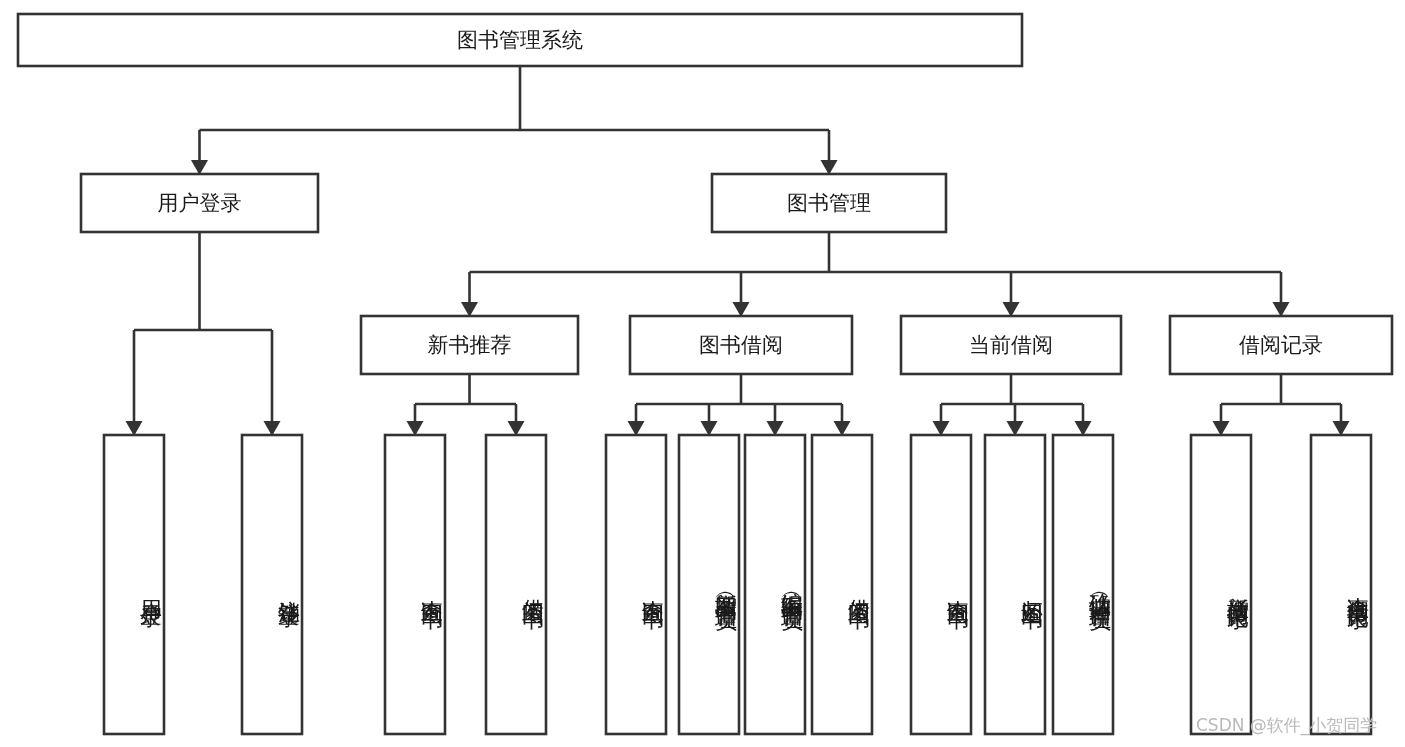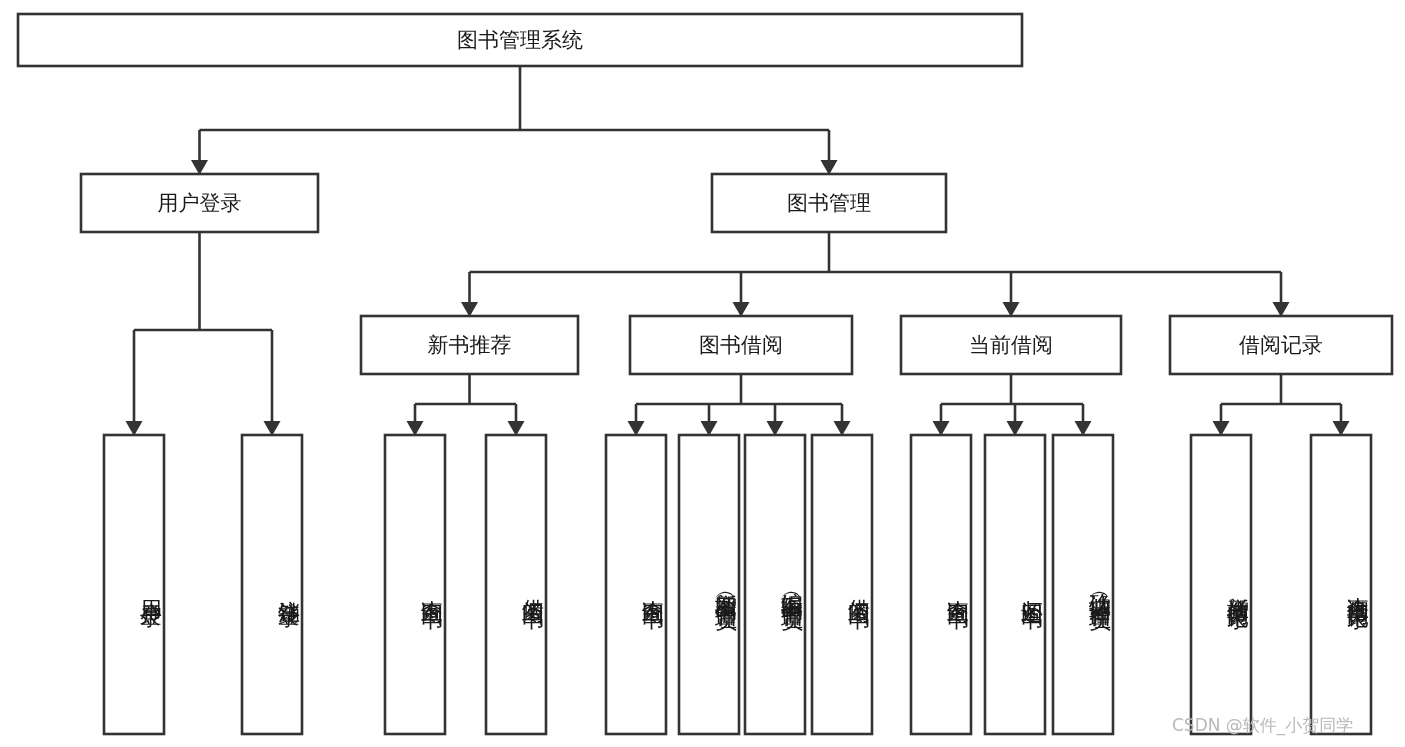--- a/index.html
+++ b/index.html
@@ -188,15 +188,15 @@
       <div class="leaf-label" style="left: 679px; top: 447px; width: 60px; height: 279px;">新增图书（管理员）</div>
       <div class="leaf-label" style="left: 745px; top: 447px; width: 60px; height: 279px;">编辑图书（管理员）</div>
       <div class="leaf-label" style="left: 812px; top: 447px; width: 60px; height: 279px;">借阅图书</div>
       <div class="leaf-label" style="left: 911px; top: 447px; width: 60px; height: 279px;">查询图书</div>
       <div class="leaf-label" style="left: 985px; top: 447px; width: 60px; height: 279px;">归还图书</div>
       <div class="leaf-label" style="left: 1053px; top: 447px; width: 60px; height: 279px;">确认归还（管理员）</div>
       <div class="leaf-label" style="left: 1191px; top: 447px; width: 60px; height: 279px;">新增借阅记录</div>
       <div class="leaf-label" style="left: 1311px; top: 447px; width: 60px; height: 279px;">查询借阅记录</div>
     </div>
 
-  <div class="watermark" style="left: 1172px; top: 714px;">CSDN @软件_小贺同学</div>
+  <div class="watermark" style="left: 1196px; top: 714px;">CSDN @软件_小贺同学</div>
 
 </div>
 
 </body></html>

